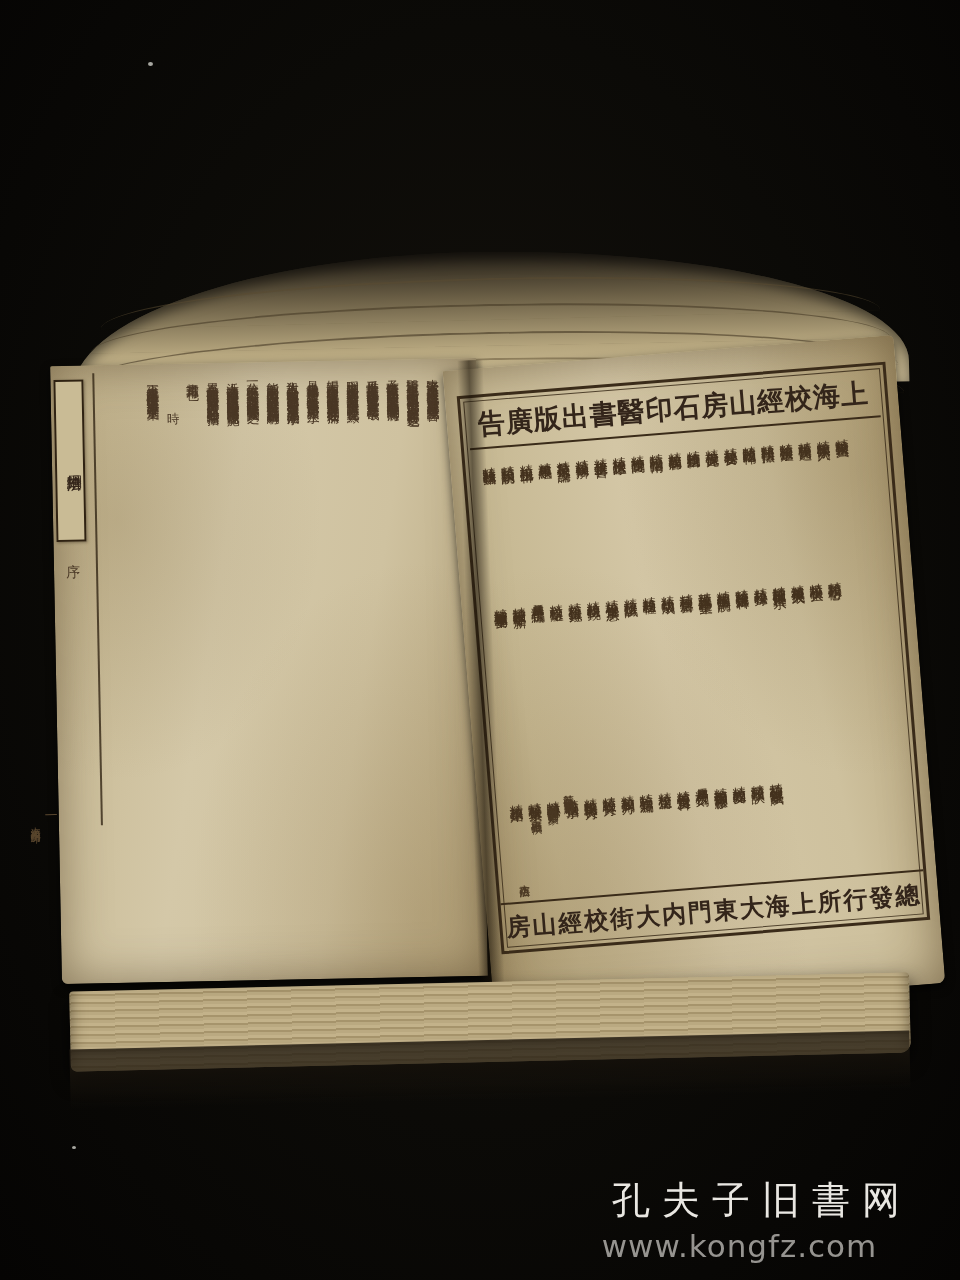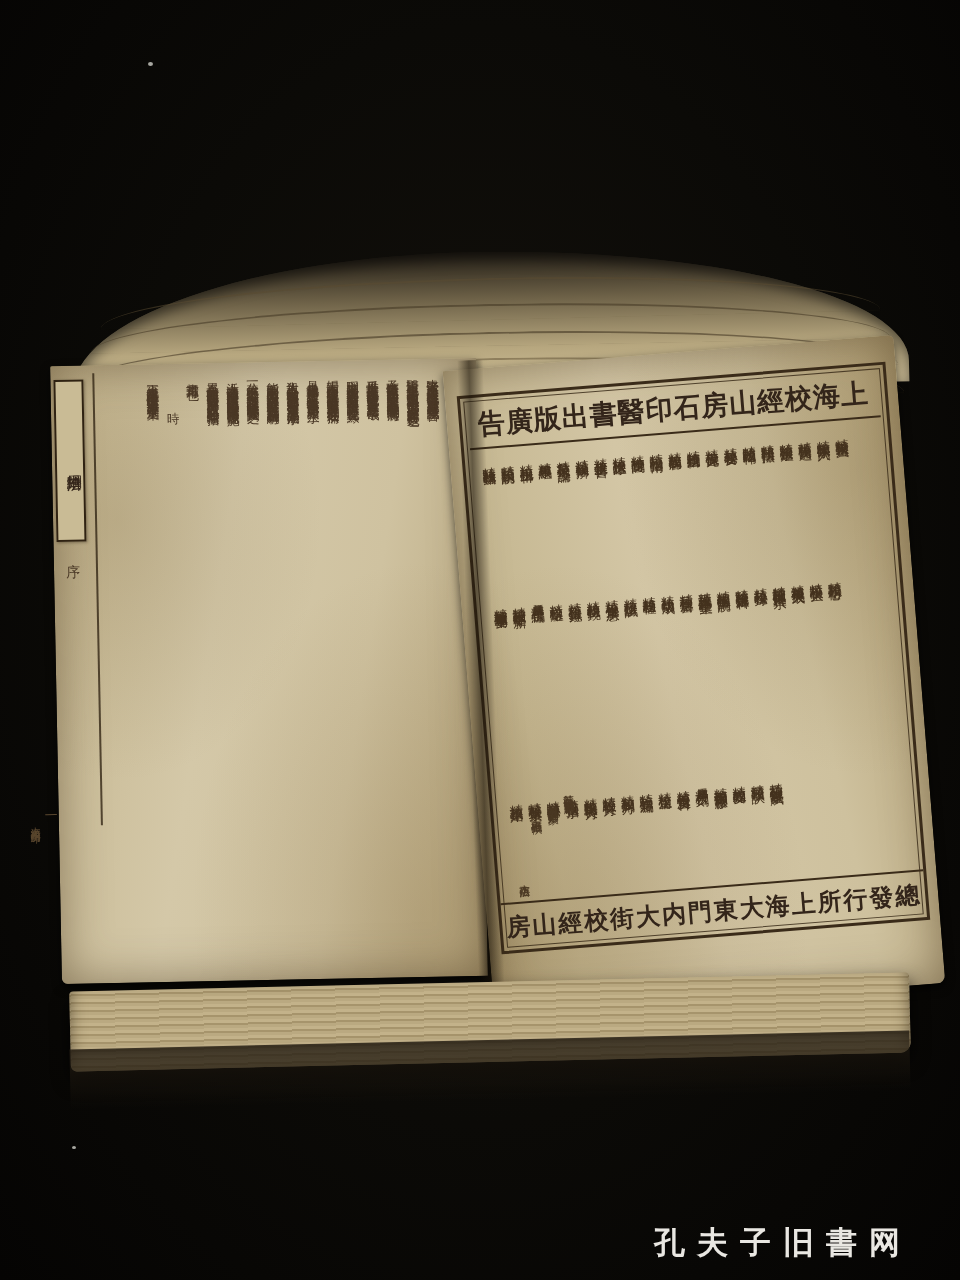--- a/index.html
+++ b/index.html
@@ -109,21 +109,21 @@
   .folio-char{position:absolute;left:12px;top:198px;font-size:14px;color:#4a3826;}
   .edge-marks{
     position:absolute;left:-30px;top:442px;height:170px;
     writing-mode:vertical-rl;text-orientation:upright;
     font-size:10px;color:#5a472e;line-height:1.3;
   }
   .edge-marks .pgnum{font-size:13px;}
   .edge-marks .printer{padding-top:10px;letter-spacing:1px;}
   
   .watermark{position:absolute;right:48px;bottom:16px;text-align:center;}
-  .wm-name{font-size:31px;font-weight:bold;color:#e9e7e2;letter-spacing:12px;
+  .wm-name{font-size:38px;font-weight:normal;color:#e9e7e2;letter-spacing:12px;
     font-family:"DejaVu Serif","Liberation Serif",serif;margin-left:45px;}
   .wm-url{font-size:31px;color:#969490;letter-spacing:1px;margin-top:2px;
     font-family:"DejaVu Sans","Liberation Sans",sans-serif;}
   .speck{position:absolute;width:5px;height:4px;background:#cfd0c8;border-radius:50%;opacity:.8;}
 </style>
 </head>
 <body>
 
 <div class="scene">
 
@@ -241,15 +241,16 @@
   <div class="spine-shadow"></div>
 
   <div class="stack-bottom"></div>
   <div class="stack-bottom-shade"></div>
 
   <div class="speck" style="left:148px;top:62px;"></div>
   <div class="speck" style="left:72px;top:1146px;width:4px;height:3px;"></div>
 
   <div class="watermark">
     <div class="wm-name">孔夫子旧書网</div>
+    <div class="wm-url">www.kongfz.com</div>
   </div>
 
 </div>
 
 </body></html>

